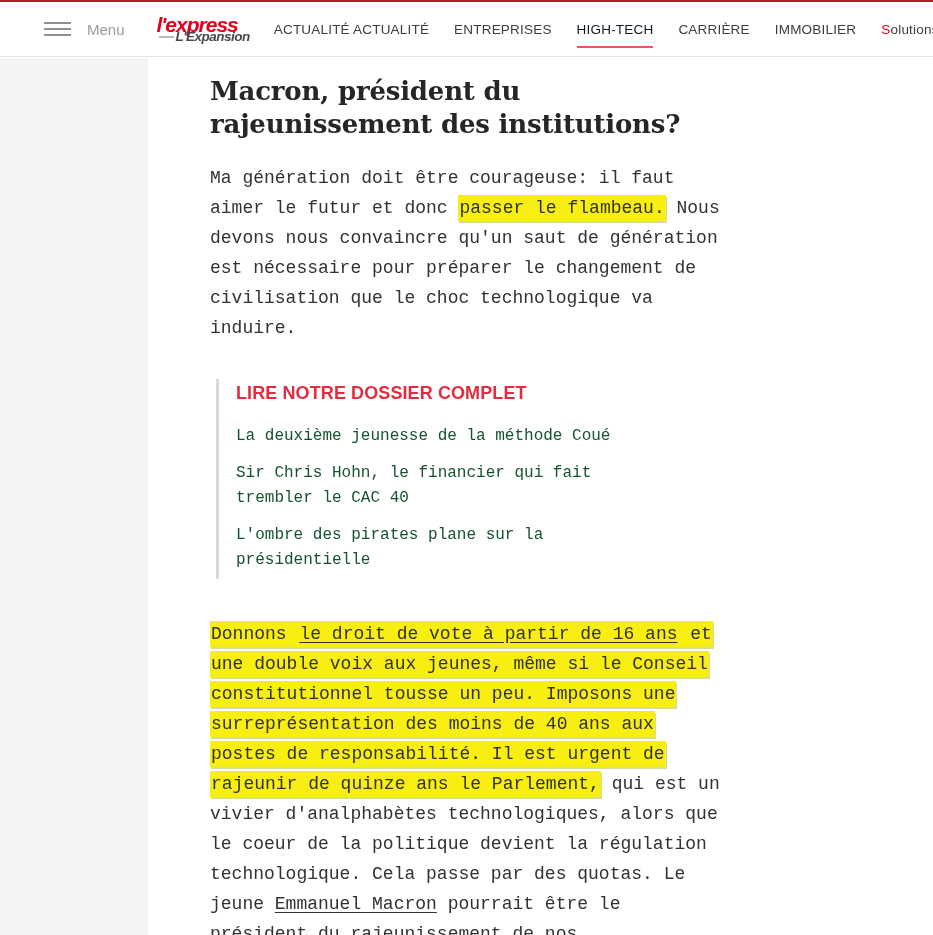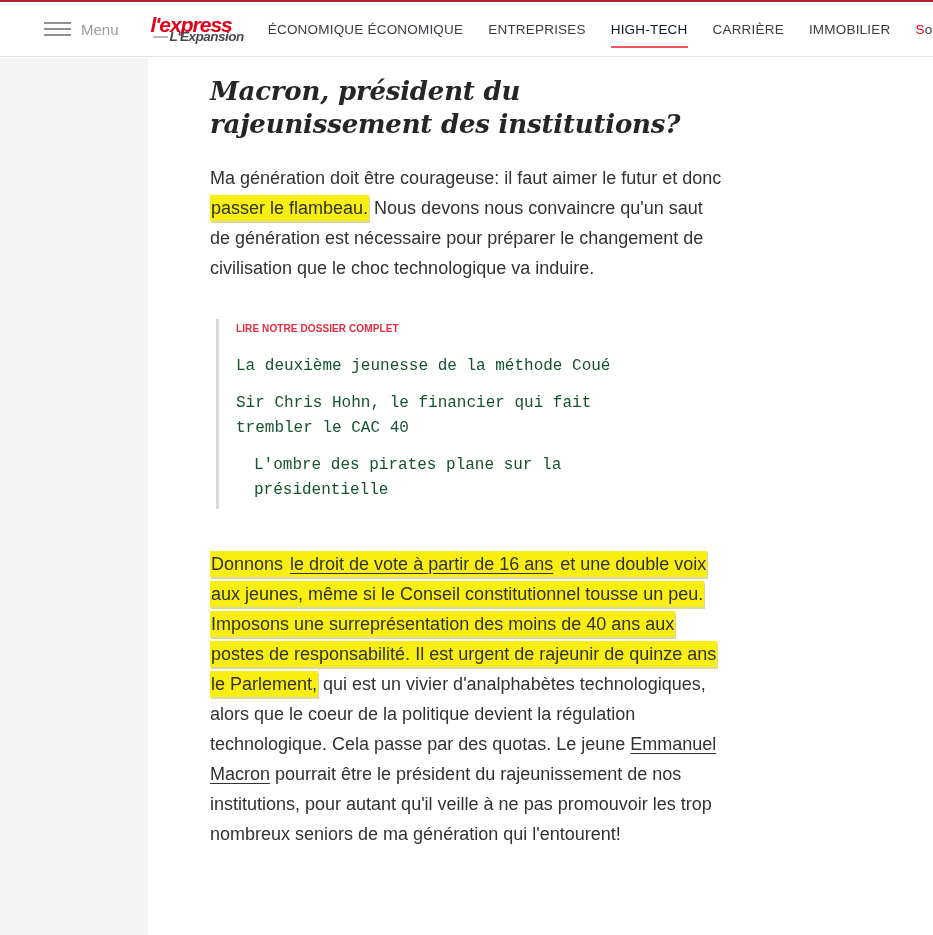--- a/index.html
+++ b/index.html
@@ -19,21 +19,21 @@
   }
 
   
   .header {
     position: absolute; top: 2px; left: 0; right: 0; height: 55px;
     background: #ffffff;
     border-bottom: 1px solid #e3e3e3;
     display: flex; align-items: center;
   }
   .menu-btn {
-    display: flex; align-items: center; gap: 10px;
+    display: flex; align-items: center; gap: 16px;
     margin-left: 44px; cursor: pointer;
   }
   .hamburger { display: flex; flex-direction: column; gap: 4px; width: 27px; }
   .hamburger span { display: block; height: 2px; background: #8f9092; }
   .menu-label { color: #9a9b9d; font-size: 15px; }
 
   .logo { margin-left: 32px; line-height: 1; cursor: pointer; white-space: nowrap; }
   .logo-line1 {
     display: block;
     font-family: "Liberation Sans", sans-serif;
@@ -76,25 +76,24 @@
     position: absolute; left: 210px; top: 0; width: 517px;
   }
 
   .article-title {
     margin-top: 17px;
     font-family: "DejaVu Serif", serif;
     font-weight: bold;
     font-size: 26px; line-height: 33px;
     color: #262626;
     letter-spacing: -0.2px;
-    font-style: italic;
   }
 
   .body-par {
-    font-family: Liberation Sans, sans-serif;
+    font-family: Liberation Mono, monospace;
     font-size: 18px; line-height: 30px;
     color: #323232;
   }
   .par1 { margin-top: 22px; }
   .par2 { margin-top: 40px; }
 
   .hl {
     background: #f8ee12;
     padding: 3px 1px;
     box-shadow: 1px 2px 0 rgba(150, 140, 10, 0.35);
@@ -104,39 +103,39 @@
   a.body-link { color: inherit; text-decoration: underline; text-underline-offset: 3px; cursor: pointer; }
 
   
   .dossier {
     margin-top: 36px; margin-left: 6px;
     border-left: 3px solid #d9d9d9;
     padding: 4px 0 6px 17px;
   }
   .dossier-kicker {
     color: #e62b3f; font-weight: bold;
-    font-size: 10px; letter-spacing: 0.1px;
+    font-size: 18px; letter-spacing: 0.1px;
     cursor: pointer;
   }
   .dossier-title {
     display: block;
     margin-top: 13px;
     width: 362px;
     font-weight: bold; font-size: 19px; line-height: 29px;
     color: #1b1b1b; text-decoration: none; cursor: pointer;
   }
   .dossier-list { margin-top: 20px; width: 400px; }
   .dossier-item {
     display: block;
     font-size: 16px; line-height: 25px;
     color: #14532d; text-decoration: none; cursor: pointer;
     margin-bottom: 12px;
     font-family: Liberation Mono, monospace;
   }
-  .dossier-item:last-child { margin-bottom: 0; margin-left: 18px; }
+  .dossier-item:last-child { margin-bottom: 0; }
 </style>
 </head>
 <body>
 
 <div class="page">
 
   <div class="topline"></div>
 
   <header class="header">
     <div class="menu-btn">
@@ -150,21 +149,21 @@
 
     <div class="logo">
       <span class="logo-line1">l'express</span>
       <span class="logo-line2-wrap">
         <span class="logo-dash"></span>
         <span class="logo-line2">L'Expansion</span>
       </span>
     </div>
 
     <nav class="nav">
-      <span class="nav-item">ÉCONOMIQUE ÉCONOMIQUE</span>
+      <span class="nav-item">ACTUALITÉ ACTUALITÉ</span>
       <span class="nav-item">ENTREPRISES</span>
       <span class="nav-item active">HIGH-TECH</span>
       <span class="nav-item">CARRIÈRE</span>
       <span class="nav-item">IMMOBILIER</span>
       <span class="nav-item"><span class="nav-first-letter">S</span><span>olutions Business</span></span>
     </nav>
   </header>
 
   <div class="content-area">
     <div class="left-strip"></div>

